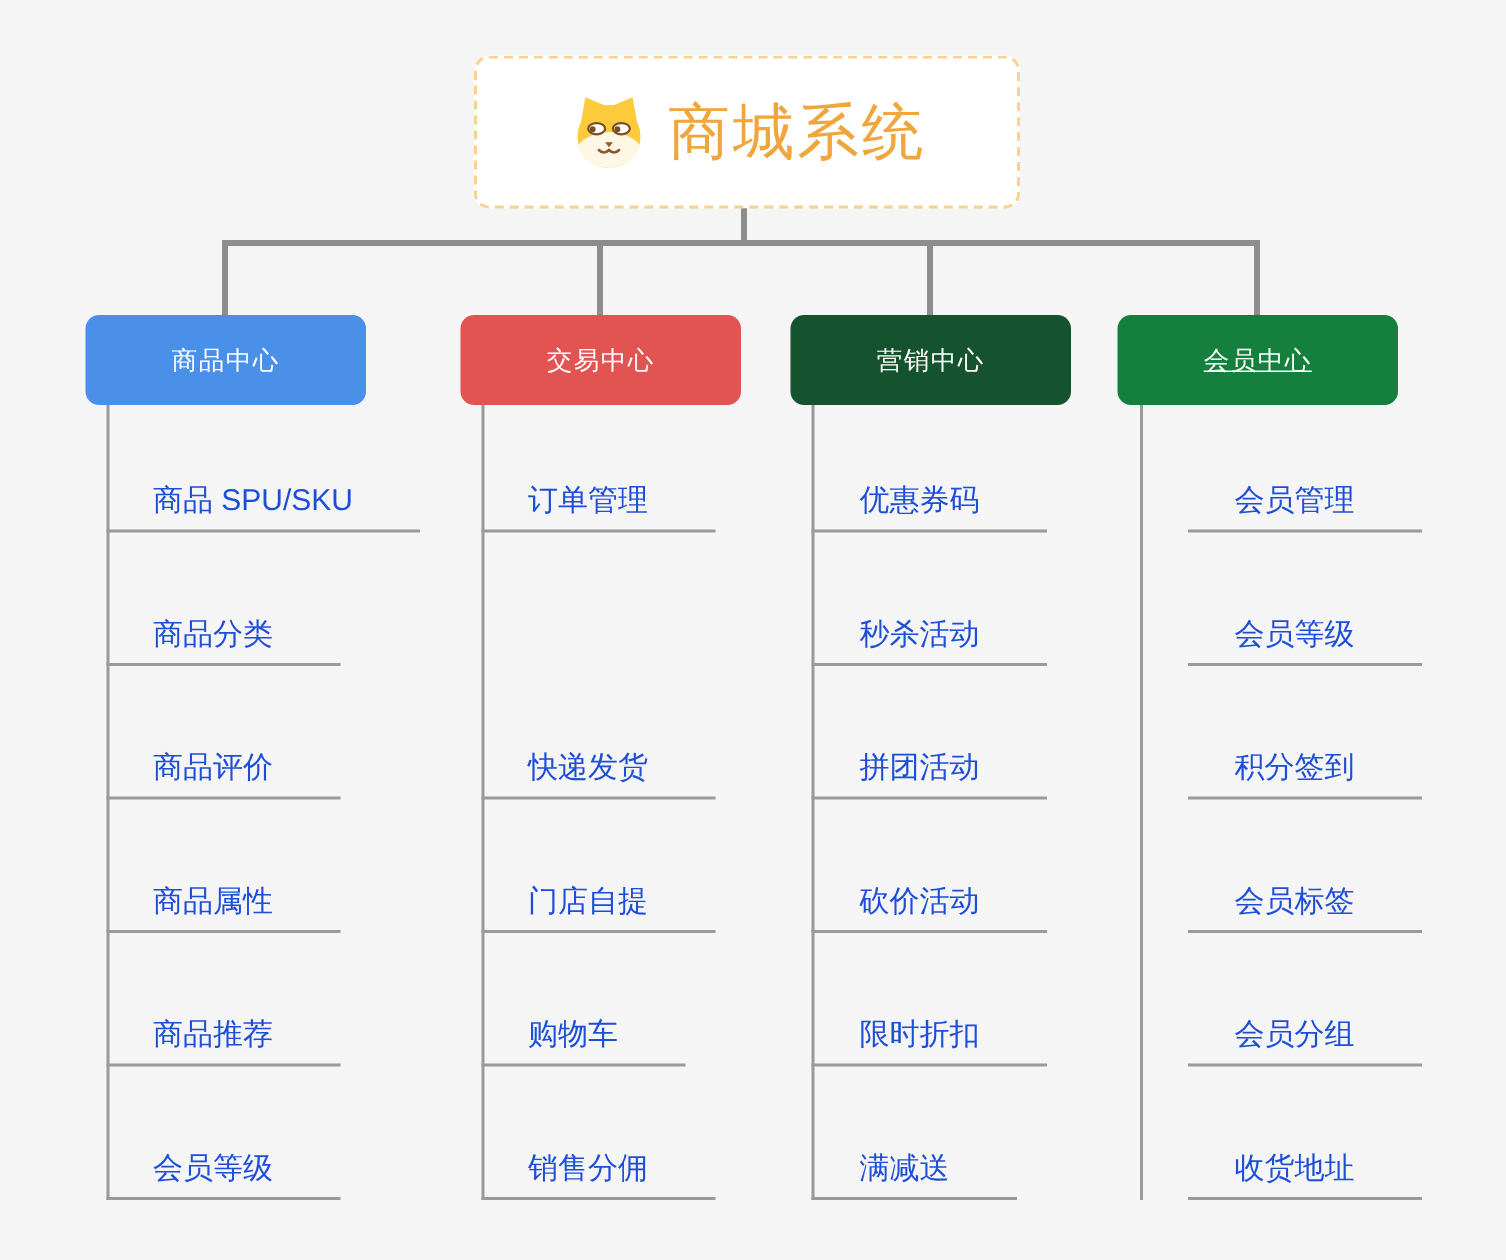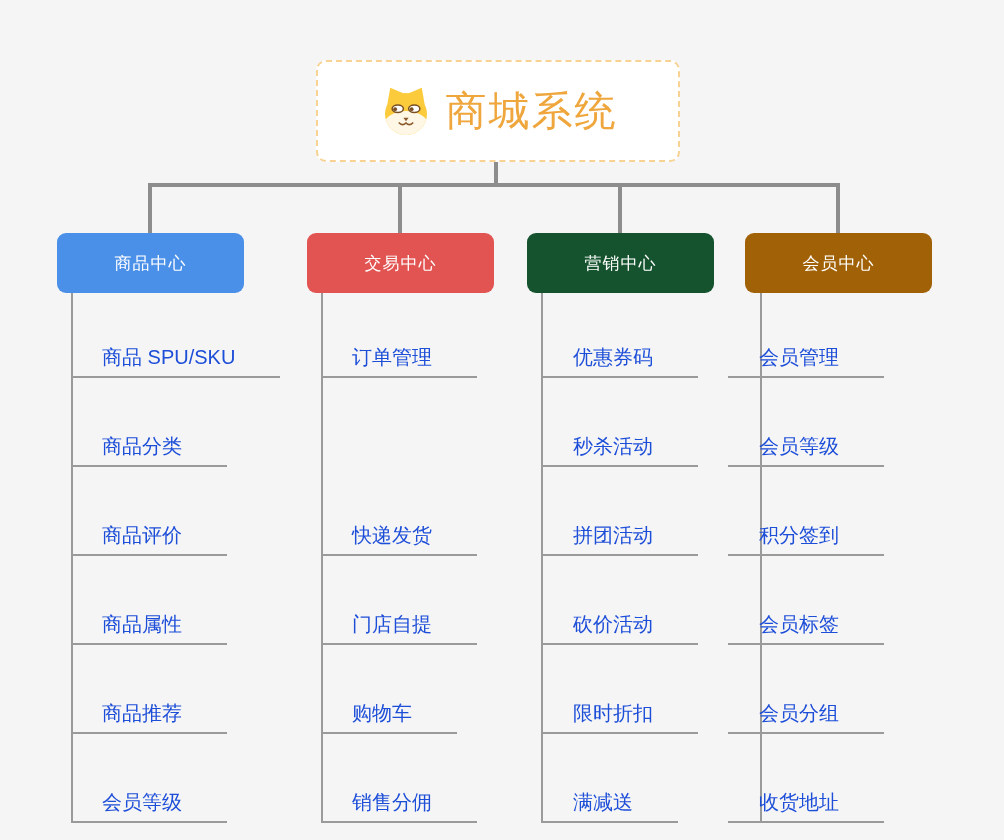--- a/index.html
+++ b/index.html
@@ -2,21 +2,21 @@
 <html><head>
 <meta charset="utf-8">
 <style>
   html,body{margin:0;padding:0;}
   body{
     width:1004px;height:840px;
     background:var(--bg,#f5f5f6);
     font-family:"Liberation Sans","DejaVu Sans",sans-serif;
     position:relative;overflow:hidden;
   }
-  .stage{position:absolute;inset:0;margin-top:23px;}
+  .stage{position:absolute;inset:0;}
 
   
   .line{position:absolute;background:var(--line,#8d8d8d);}
   .vstub-root{left:494px;top:138px;width:4px;height:25px;}
   .hbar{left:148px;top:160px;width:692px;height:4px;}
   .drop{top:160px;width:4px;height:52px;}
   .drop.d0{left:148px;} .drop.d1{left:398px;} .drop.d2{left:618px;} .drop.d3{left:836px;}
 
   .spine{position:absolute;top:270px;height:530px;width:2px;background:var(--uline,#9a9a9a);}
   .spine.s0{left:71px;} .spine.s1{left:321px;} .spine.s2{left:541px;} .spine.s3{left:760px;}
@@ -43,21 +43,21 @@
   .branch.b0{left:57px;} .branch.b1{left:307px;} .branch.b2{left:527px;} .branch.b3{left:745px;}
 
   
   .item{
     position:absolute;
     padding:0 45px 6px 31px;
     border-bottom:2px solid var(--uline,#9a9a9a);
     font-size:20px;line-height:26px;color:#1d4ed8;
     white-space:nowrap;
   }
-  .col0{left:71px;} .col1{left:321px;} .col2{left:541px;padding-left:32px;} .col3{left:728px;}
+  .col0{left:71px;} .col1{left:321px;} .col2{left:541px;padding-left:32px;} .col3{left:792px;}
   .r0{top:321px;} .r1{top:410px;} .r2{top:499px;}
   .r3{top:588px;} .r4{top:677px;} .r5{top:766px;}
 </style>
 </head>
 <body style="--bg: #F5F5F6; --line: #8D8D8D; --uline: #9A9A9A;">
 
 <div class="stage">
 
   <div class="line vstub-root"></div>
   <div class="line hbar"></div>
@@ -90,21 +90,21 @@
       <circle cx="43.5" cy="33.5" r="2.6" fill="#7A4F21"></circle>
       <path d="M32.5 45 h7 l-3.5 4.5 Z" fill="#8A5A2B"></path>
       <path d="M27 52 q4.5 4.5 9 0 q4.5 4.5 9 0" stroke="#8A5A2B" stroke-width="2.2" fill="none" stroke-linecap="round"></path>
     </svg>
     <div class="root-title" style="color: rgb(239, 166, 61);">商城系统</div>
   </div>
 
   <div class="branch b0" style="background-color: rgb(75, 144, 232);">商品中心</div>
   <div class="branch b1" style="background-color: rgb(226, 84, 82);">交易中心</div>
   <div class="branch b2" style="background-color: #14532d;">营销中心</div>
-  <div class="branch b3" style="background-color: #a16207;">会员中心</div>
+  <div class="branch b3" style="background-color: #15803d; text-decoration: underline;">会员中心</div>
 
   <div class="item col0 r0">商品 SPU/SKU</div>
   <div class="item col0 r1">商品分类</div>
   <div class="item col0 r2">商品评价</div>
   <div class="item col0 r3">商品属性</div>
   <div class="item col0 r4">商品推荐</div>
   <div class="item col0 r5">会员等级</div>
 
   <div class="item col1 r0">订单管理</div>
   <div class="item col1 r2">快递发货</div>

